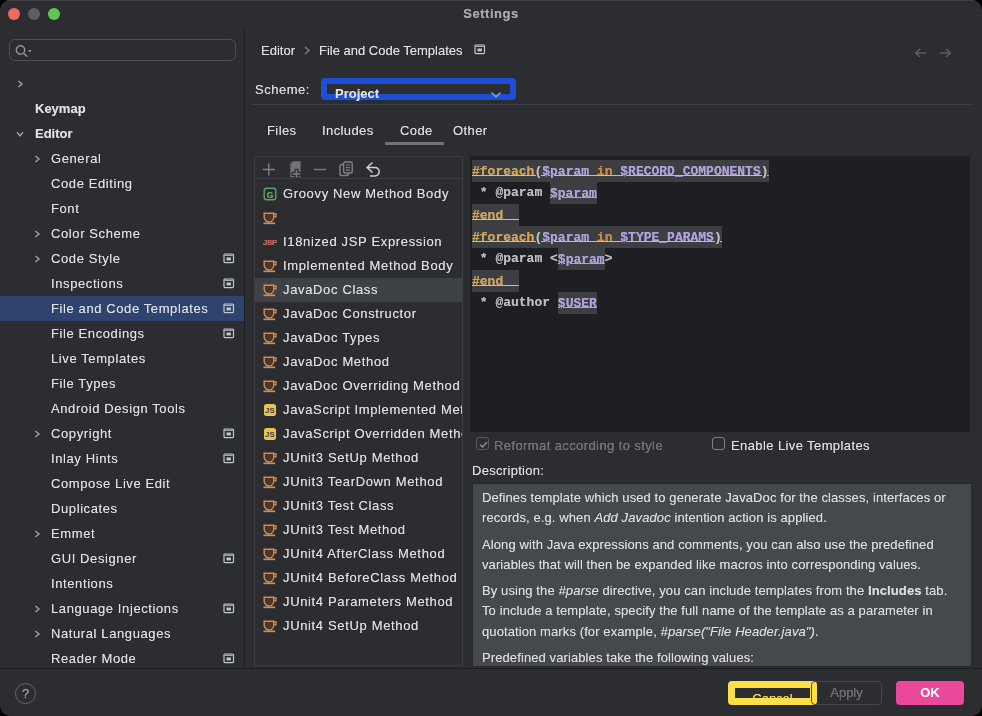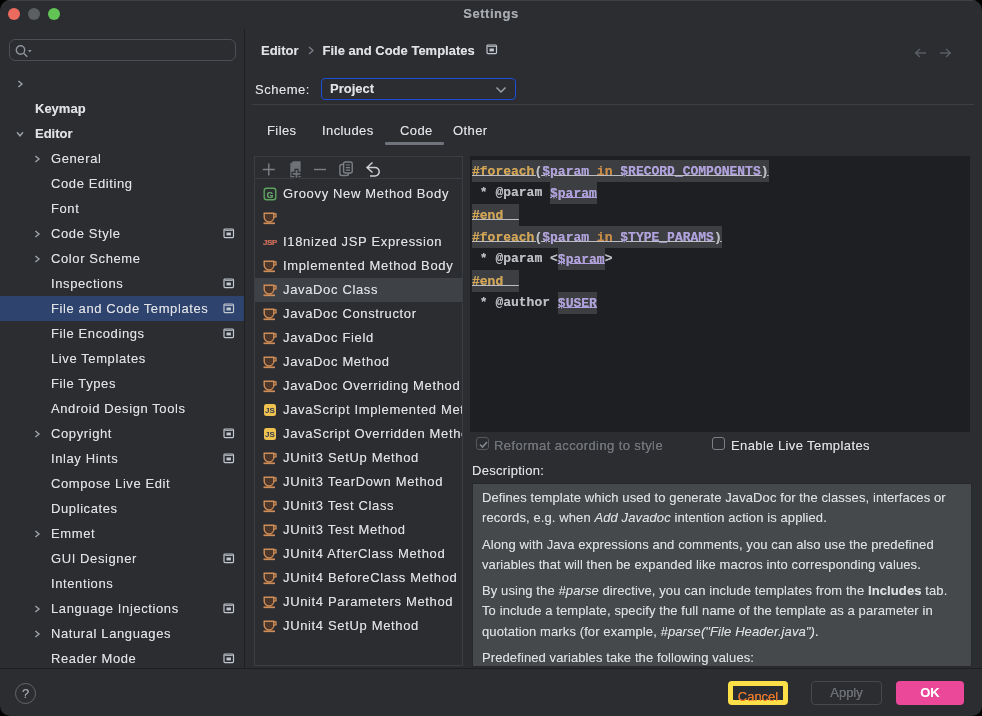--- a/index.html
+++ b/index.html
@@ -24,28 +24,28 @@
 .tc { position:absolute; left:51px; letter-spacing:0.6px; }
 .chev { position:absolute; top:8.5px; }
 .chev1 { left:16px; }
 .chev2 { left:33px; }
 .ric { position:absolute; right:9px; top:7px; }
 
 
 #bbar { position:absolute; left:0; top:668px; width:982px; height:48px; border-top:1px solid #1e1f22; }
 #help { position:absolute; left:15px; top:14px; width:21px; height:21px; border:1.5px solid #63666b; border-radius:50%; color:#9da0a5; text-align:center; line-height:19px; font-size:13px; }
 .btn { position:absolute; top:12px; height:24px; border-radius:4px; text-align:center; line-height:22px; font-size:13px; }
-#bCancel { left:728px; width:60px; border:5px solid #fde047; color:#f97316; }
+#bCancel { left:728px; width:89px; border:7px solid #fde047; color:#fde047; }
 #bApply { left:811px; width:71px; border:1px solid #46484d; color:#686b70; }
 #bOK { left:896px; width:68px; background:#ec4899; color:#fff; line-height:24px; font-weight:bold; }
 
 
-#crumb { position:absolute; left:261px; top:43px; height:17px; font-weight:bold; white-space:nowrap;text-align:center; }
+#crumb { position:absolute; left:261px; top:43px; height:17px; font-weight:normal; white-space:nowrap;text-align:center; }
 #schemeLbl { position:absolute; left:255px; top:82px; letter-spacing:0.5px; }
-#combo { position:absolute; left:321px; top:78px; width:195px; height:22px; border:1px solid #1d4ed8; border-radius:4px; line-height:20px; font-weight:bold; padding-left:8px; }
+#combo { position:absolute; left:321px; top:78px; width:195px; height:22px; border:6px solid #1d4ed8; border-radius:4px; line-height:20px; font-weight:bold; padding-left:8px; }
 #sep2 { position:absolute; left:252px; top:104px; width:722px; height:1px; background:#3c3e43; }
 .tab { position:absolute; top:123px; letter-spacing:0.4px; }
 #underline { position:absolute; left:385px; top:142px; width:59px; height:3px; background:#6e737c; border-radius:1px; }
 
 
 #list { position:absolute; left:254px; top:156px; width:209px; height:510px; border:1px solid #3a3d42; overflow:hidden; }
 #ltool { position:absolute; left:0; top:0; width:207px; height:22px; border-bottom:1px solid #3a3d42; }
 #lrows { position:absolute; left:0; top:25px; width:207px; }
 .lrow { position:relative; height:24px; line-height:24px; white-space:nowrap; overflow:hidden; }
 .lrow.sel { background:#3e4145; }
@@ -113,32 +113,32 @@
       <div class="trow">
         <span class="tc">Code Editing</span>
       </div>
       <div class="trow">
         <span class="tc">Font</span>
       </div>
       <div class="trow">
         <svg class="chev chev2" width="8" height="8">
           <path d="M2.4 1 L6 4 L2.4 7" fill="none" stroke="#9da2a8" stroke-width="1.4"></path>
         </svg>
+        <span class="tc">Color Scheme</span>
+      </div>
+      <div class="trow">
+        <svg class="chev chev2" width="8" height="8">
+          <path d="M2.4 1 L6 4 L2.4 7" fill="none" stroke="#9da2a8" stroke-width="1.4"></path>
+        </svg>
         <span class="tc">Code Style</span>
         <svg class="ric" width="12" height="11">
           <rect x="1" y="1" width="9.5" height="8.6" rx="1" fill="none" stroke="#c2c8d0" stroke-width="1.2"></rect>
           <rect x="1.8" y="1.8" width="7.9" height="1" fill="#c2c8d0"></rect>
           <rect x="3.5" y="4.5" width="4.4" height="2.9" fill="#c2c8d0"></rect>
         </svg>
-      </div>
-      <div class="trow">
-        <svg class="chev chev2" width="8" height="8">
-          <path d="M2.4 1 L6 4 L2.4 7" fill="none" stroke="#9da2a8" stroke-width="1.4"></path>
-        </svg>
-        <span class="tc">Color Scheme</span>
       </div>
       <div class="trow">
         <span class="tc">Inspections</span>
         <svg class="ric" width="12" height="11">
           <rect x="1" y="1" width="9.5" height="8.6" rx="1" fill="none" stroke="#c2c8d0" stroke-width="1.2"></rect>
           <rect x="1.8" y="1.8" width="7.9" height="1" fill="#c2c8d0"></rect>
           <rect x="3.5" y="4.5" width="4.4" height="2.9" fill="#c2c8d0"></rect>
         </svg>
       </div>
       <div class="trow sel">
@@ -332,21 +332,21 @@
             <path d="M1.5 13.3 h11.5" stroke="#cf8d58" stroke-width="1.7"></path>
           </svg>
           <span class="ltx">JavaDoc Constructor</span>
         </div>
         <div class="lrow">
           <svg class="lic" width="16" height="16">
             <path d="M2.2 3.2 h9.6 v4 a4.6 4.6 0 0 1 -9.6 0 z" fill="#4a362b" stroke="#cf8d58" stroke-width="1.4"></path>
             <path d="M11.8 4 h2.2 v2.8 h-2.2" fill="none" stroke="#cf8d58" stroke-width="1.3"></path>
             <path d="M1.5 13.3 h11.5" stroke="#cf8d58" stroke-width="1.7"></path>
           </svg>
-          <span class="ltx">JavaDoc Field</span>
+          <span class="ltx">JavaDoc Types</span>
         </div>
         <div class="lrow">
           <svg class="lic" width="16" height="16">
             <path d="M2.2 3.2 h9.6 v4 a4.6 4.6 0 0 1 -9.6 0 z" fill="#4a362b" stroke="#cf8d58" stroke-width="1.4"></path>
             <path d="M11.8 4 h2.2 v2.8 h-2.2" fill="none" stroke="#cf8d58" stroke-width="1.3"></path>
             <path d="M1.5 13.3 h11.5" stroke="#cf8d58" stroke-width="1.7"></path>
           </svg>
           <span class="ltx">JavaDoc Method</span>
         </div>
         <div class="lrow">

